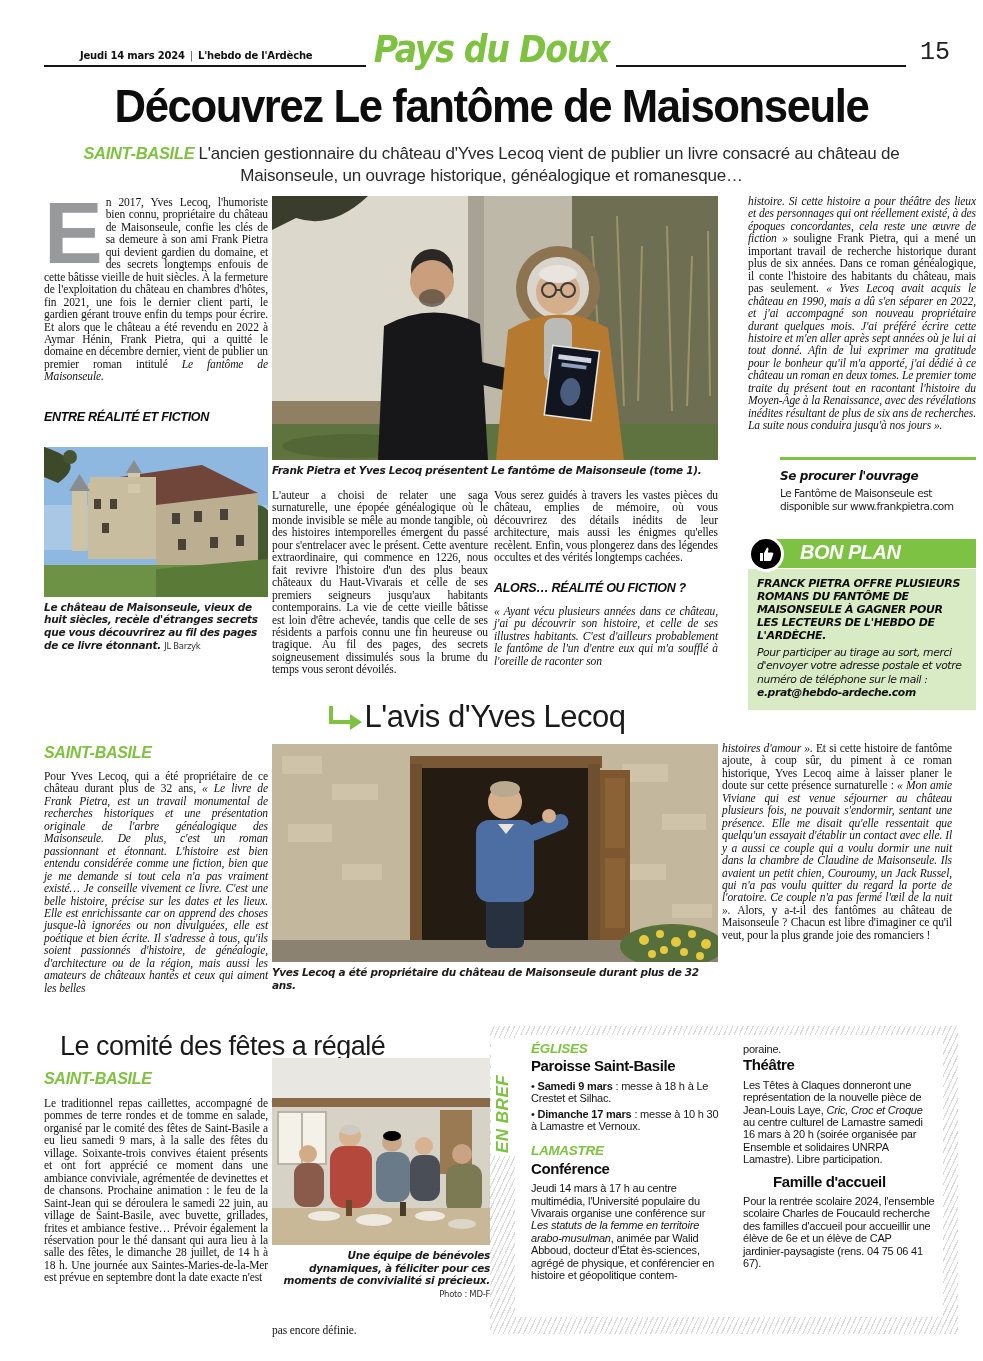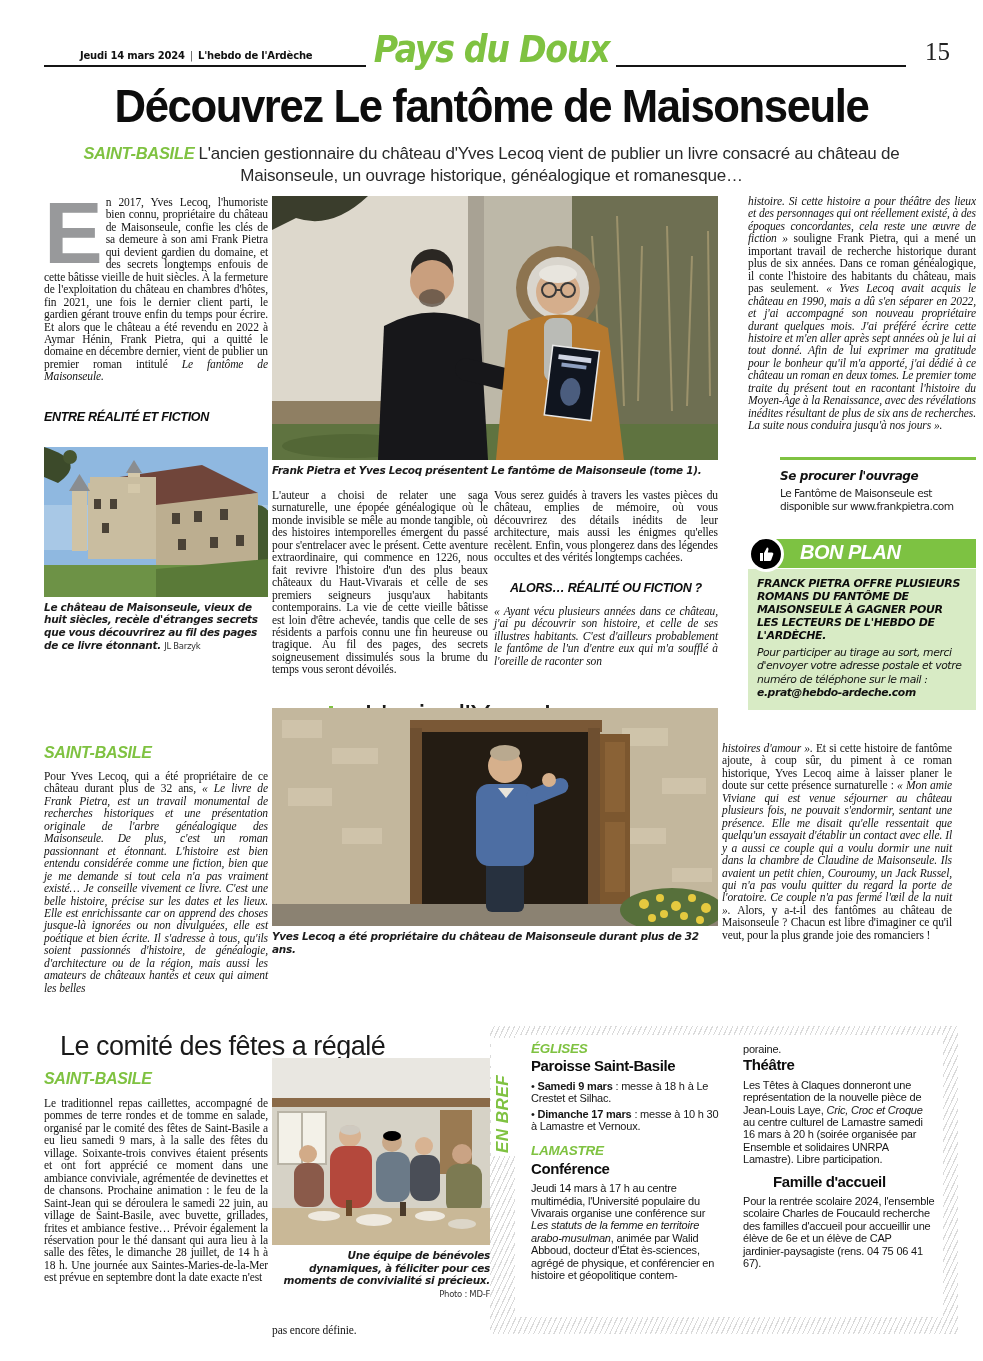--- a/index.html
+++ b/index.html
@@ -15,21 +15,21 @@
 
   
   .mh-date{left:44px;top:50px;font-family:"DejaVu Sans",sans-serif;font-size:10px;font-weight:700;letter-spacing:-0.2px;color:#111;padding-left:36px;}
   .mh-sep{font-weight:400;color:#555;margin:0 5px;}
   .mh-rule{height:2px;background:#151515;top:65px;}
   .mh-rule-l{left:44px;width:322px;}
   .mh-rule-r{left:616px;width:290px;}
   .mh-section{left:0;top:28px;width:100%;text-align:center;color:var(--green);
     font-family:"DejaVu Sans",sans-serif;font-weight:800;font-style:italic;font-size:37px;
     letter-spacing:-1.5px;transform:scaleX(.9);}
-  .mh-page{right:33px;top:38px;font-family:Liberation Serif, serif;font-size:25px;color:#222;}
+  .mh-page{right:33px;top:38px;font-family:Liberation Mono, monospace;font-size:25px;color:#222;}
 
   
   .lead-hl{left:0;top:79px;width:100%;text-align:center;font-family:"Liberation Sans",sans-serif;
     font-weight:700;font-size:46px;letter-spacing:-1.5px;transform:scaleX(.95);color:#0d0d0d;}
   .lead-deck{left:70px;top:142px;width:843px;text-align:center;font-family:"Liberation Sans",sans-serif;
     font-size:17px;line-height:22px;color:#2a2a2a;letter-spacing:-0.2px;}
   .tag{color:var(--green);font-family:"Liberation Sans",sans-serif;font-weight:700;font-style:italic;letter-spacing:-0.3px;}
   .lead-deck .tag{font-size:16.5px;margin-right:4px;}
 
   
@@ -45,21 +45,21 @@
   .castle-fig{margin-top:23px;width:224px;}
 
   .ph{display:block;width:100%;}
   .caption{font-family:"DejaVu Sans",sans-serif;font-style:italic;font-weight:600;font-size:10.5px;
     line-height:12.6px;color:#1c1c1c;margin-top:4px;letter-spacing:-0.3px;}
   .credit{font-size:8.5px;font-weight:400;font-style:normal;color:#333;}
 
   .photo-main{left:272px;top:196px;width:446px;}
   .col2{left:272px;top:489px;width:216px;}
   .col3{left:494px;top:489px;width:224px;}
-  .col3 .subhead{margin-top:17px;margin-bottom:10px;text-align:center;}
+  .col3 .subhead{margin-top:17px;margin-bottom:10px;}
   .col4{left:748px;top:195px;width:228px;}
 
   
   .buy{margin:25px 0 0 32px;}
   .buy-rule{height:3px;background:var(--green);margin-bottom:9px;}
   .buy-title{font-family:"DejaVu Sans",sans-serif;font-weight:700;font-style:italic;font-size:12px;letter-spacing:-0.4px;}
   .buy-text{font-family:"DejaVu Sans",sans-serif;font-size:10.6px;line-height:13.5px;letter-spacing:-0.5px;margin-top:4px;color:#222;}
 
   
   .bonplan{margin-top:24px;position:relative;}
@@ -73,21 +73,21 @@
   .bp-lead{font-weight:700;font-style:italic;font-size:11px;line-height:13.2px;letter-spacing:-0.4px;color:#0c0c0c;}
   .bp-text{font-style:italic;font-size:10.8px;line-height:13.6px;letter-spacing:-0.4px;margin-top:3px;color:#111;}
   .bp-email{font-weight:700;}
 
   
   .s2-head{left:272px;top:699px;width:446px;text-align:center;}
   .s2-title{font-family:"Liberation Sans",sans-serif;font-size:31px;font-weight:500;letter-spacing:-0.5px;color:#1a1a1a;}
   .s2-arrow{position:absolute;left:56px;top:7px;}
   .s2col1{left:44px;top:744px;width:224px;}
   .s2col1 .bt{margin-top:8px;}
-  .s2photo{left:272px;top:708px;width:446px;}
+  .s2photo{left:272px;top:744px;width:446px;}
   .s2col3{left:722px;top:742px;width:230px;}
 
   
   .s3-title{left:60px;top:1031px;width:446px;text-align:left;font-family:"Liberation Sans",sans-serif;
     font-size:27px;font-weight:500;letter-spacing:-0.5px;color:#1a1a1a;}
   .s3col1{left:44px;top:1070px;width:224px;}
   .s3col1 .bt{margin-top:9px;}
   .s3photo{left:272px;top:1058px;width:218px;}
   .s3photo .caption{text-align:right;}
   .s3cont{margin-top:24px;}

